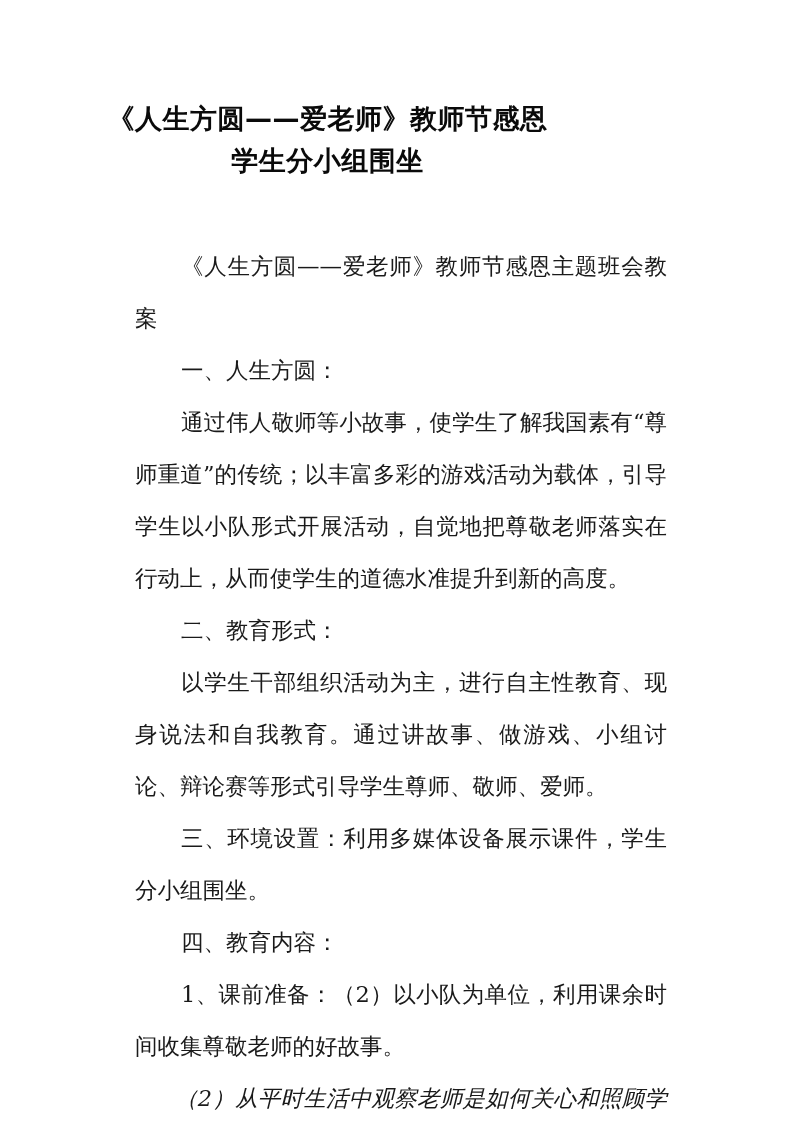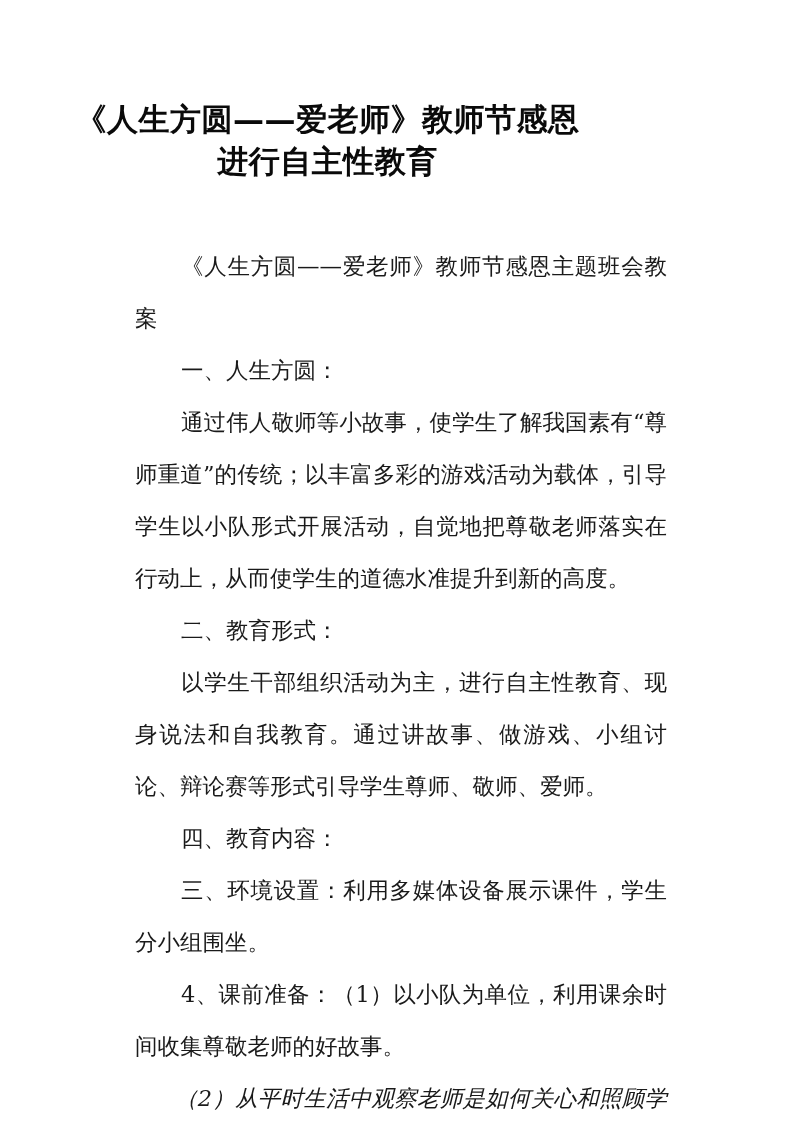--- a/index.html
+++ b/index.html
@@ -23,21 +23,21 @@
       background: #ffffff;
     }
     .title {
       position: absolute;
       left: 0;
       top: 98px;
       width: 655px;
       text-align: center;
       font-family: "DejaVu Sans", "Liberation Sans", sans-serif;
       font-weight: bold;
-      font-size: 31px;
+      font-size: 27px;
       line-height: 42px;
       letter-spacing: 0.5px;
       color: #0a0a0a;
     }
     .title .line {
       display: block;
       white-space: nowrap;
     }
     .body {
       position: absolute;
@@ -64,28 +64,28 @@
       font-style: italic;
     }
   </style>
 </head>
 <body>
 
 <div class="page">
 
   <h1 class="title" style="margin:0;">
     <span class="line">《人生方圆——爱老师》教师节感恩</span>
-    <span class="line">进行自主性教育</span>
+    <span class="line">学生分小组围坐</span>
   </h1>
 
   <div class="body">
     <p class="indent">《人生方圆——爱老师》教师节感恩主题班会教案</p>
     <p class="indent">一、人生方圆：</p>
     <p class="indent">通过伟人敬师等小故事，使学生了解我国素有“尊师重道”的传统；以丰富多彩的游戏活动为载体，引导学生以小队形式开展活动，自觉地把尊敬老师落实在行动上，从而使学生的道德水准提升到新的高度。</p>
     <p class="indent">二、教育形式：</p>
     <p class="indent">以学生干部组织活动为主，进行自主性教育、现身说法和自我教育。通过讲故事、做游戏、小组讨论、辩论赛等形式引导学生尊师、敬师、爱师。</p>
+    <p class="indent">三、环境设置：利用多媒体设备展示课件，学生分小组围坐。</p>
     <p class="indent">四、教育内容：</p>
-    <p class="indent">三、环境设置：利用多媒体设备展示课件，学生分小组围坐。</p>
-    <p class="indent">4、课前准备：（1）以小队为单位，利用课余时间收集尊敬老师的好故事。</p>
+    <p class="indent">1、课前准备：（2）以小队为单位，利用课余时间收集尊敬老师的好故事。</p>
     <p class="indent-sm">（2）从平时生活中观察老师是如何关心和照顾学生的，我们该如何尊重老师，以小队为单位写</p>
   </div>
 
 </div>
 
 </body></html>

